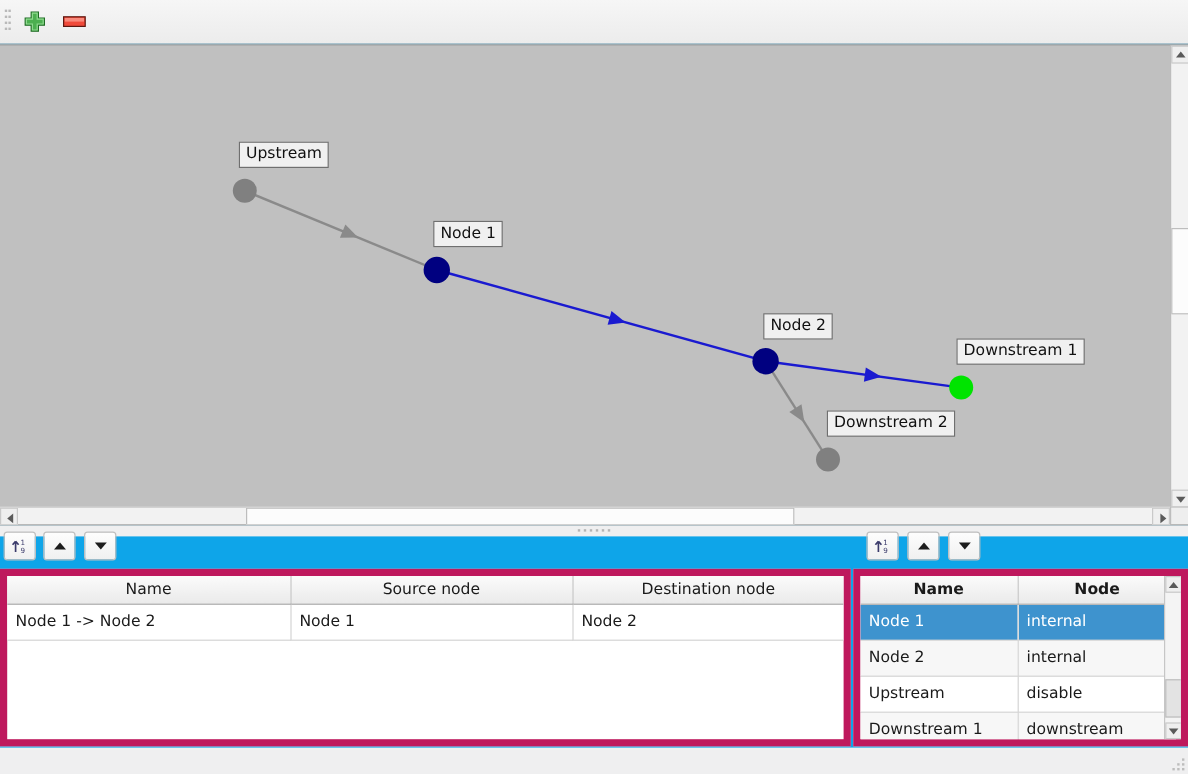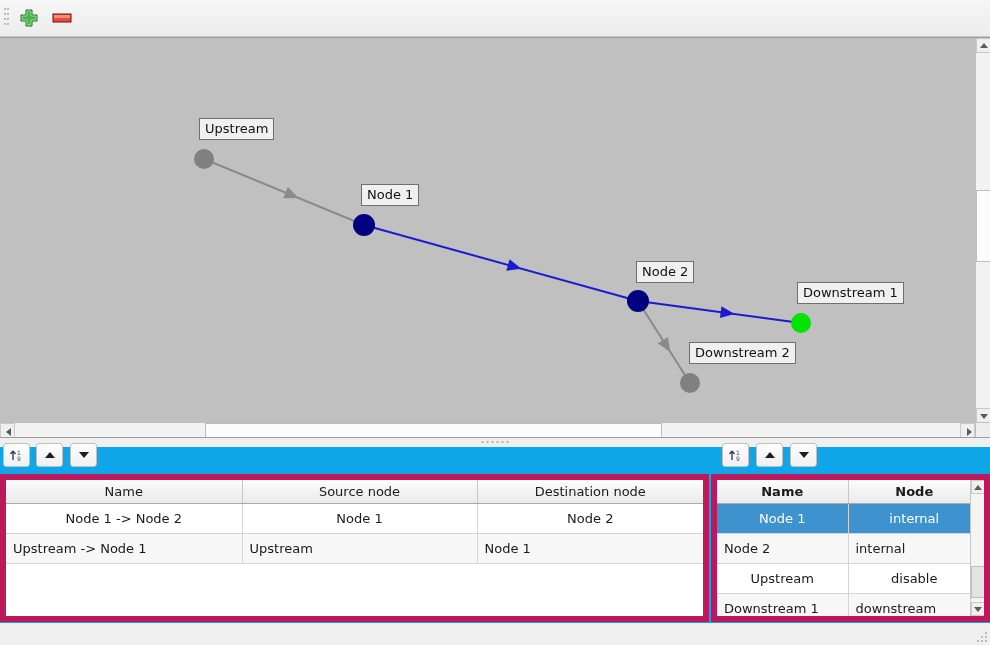--- a/index.html
+++ b/index.html
@@ -212,21 +212,21 @@
     border-bottom: 1px solid #d4d4d4;
     font-size: 13px;
     color: #1a1a1a;
     height: 29px;
     padding: 0 7px;
     text-align: left;
     white-space: nowrap;
     overflow: hidden;
   }
   .tbl td:last-child { border-right: none; }
-  .tbl tr.odd  td { background: #ffffff; text-align: center; }
+  .tbl tr.odd  td { background: #ffffff; }
   .tbl tr.even td { background: #f7f7f7; }
   .tbl tr.selected td {
     background: #3e93ce;
     color: #ffffff;
   }
   .tbl.bold-head th { font-weight: bold; }
 
   .table-right-scroll {
     position: absolute;
     right: 0; top: 0;
@@ -389,25 +389,20 @@
               <th>Source node</th>
               <th>Destination node</th>
             </tr>
           </thead>
         <tbody id="edges-body">
             <tr class="odd">
               <td>Node 1 -&gt; Node 2</td>
               <td>Node 1</td>
               <td>Node 2</td>
             </tr>
-            <tr class="even">
-              <td>Upstream -&gt; Node 1</td>
-              <td>Upstream</td>
-              <td>Node 1</td>
-            </tr>
           </tbody>
       </table>
     </div>
   </div>
 
   <div class="pane pane-right">
     <div class="pane-toolbar">
       <button class="sq-btn btn-sort" style="left:11px;">
         <span class="glyph">
           <svg width="17" height="17" viewBox="0 0 17 17">

